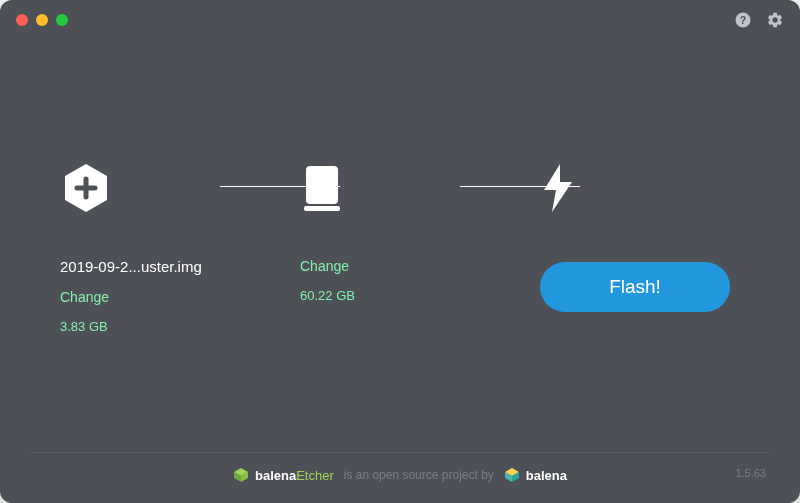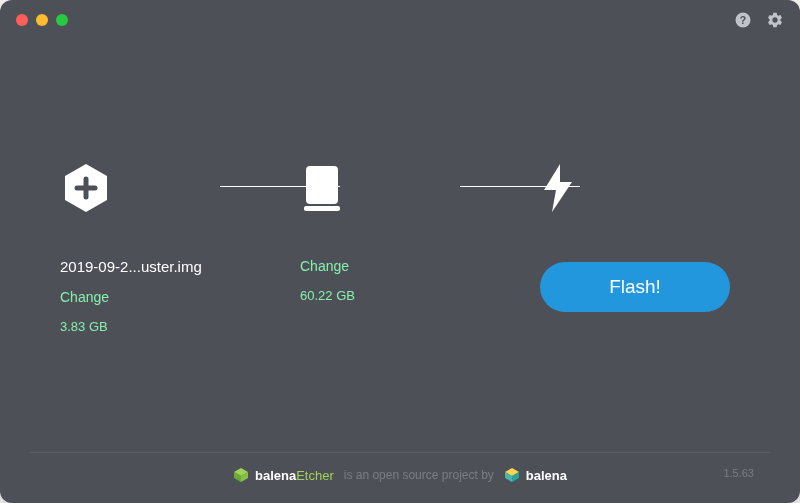--- a/index.html
+++ b/index.html
@@ -143,21 +143,21 @@
 .brand-etcher { color: #9fd356; font-weight: 400; }
 .brand-balena2 { color: #fff; font-weight: 600; }
 .cube {
   width: 16px;
   height: 16px;
   display: inline-flex;
 }
 .tagline { color: #7a7d84; font-size: 12px; }
 .version {
   position: absolute;
-  right: 16px;
+  right: 4px;
   top: 14px;
   font-size: 11px;
   color: #7a7d84;
 }
 </style>
 </head>
 <body>
 
 <div class="window">
   <div class="titlebar">

